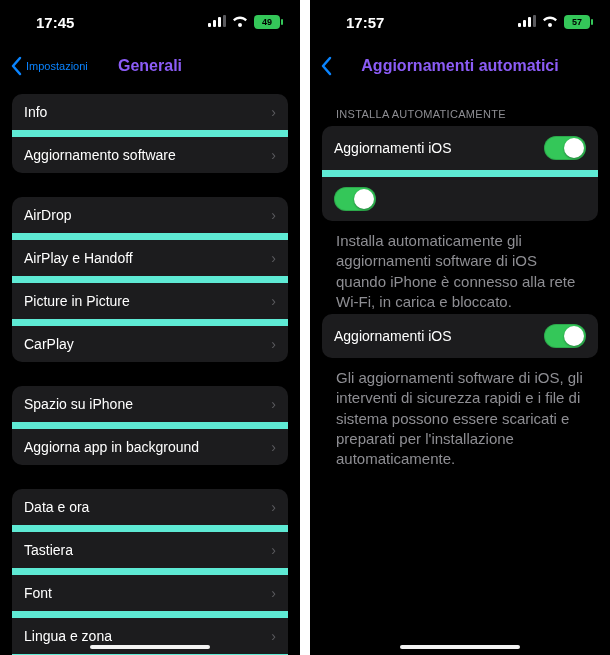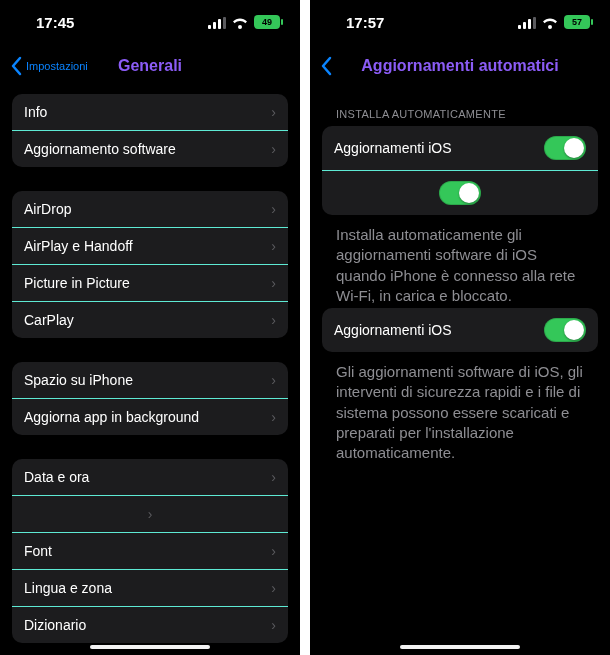--- a/index.html
+++ b/index.html
@@ -17,21 +17,21 @@
       position: relative;
       overflow: hidden;
     }
 
     
     .status {
       height: 44px; display: flex; align-items: center; justify-content: space-between;
       padding: 0 20px 0 16px; font-size: 15px; font-weight: 600;
     }
     .status .left  { flex:1; display:flex; padding-left: 20px;}
-    .status .right { flex:1; display:flex; justify-content:flex-end; align-items:flex-end; gap:6px;}
+    .status .right { flex:1; display:flex; justify-content:flex-end; align-items:flex-start; gap:6px;}
     .right svg { display:block; }
     .battery { display:flex; align-items:center; gap:2px;}
     .battery .pill{
       min-width:26px; height:14px; border-radius:4px; background:#34c759;
       color:#000; font-size:9px; font-weight:700; display:flex;align-items:center;justify-content:center;
       padding:0 3px; position:relative;
     }
     .battery .pill:after{
       content:""; position:absolute; right:-3px; top:4px; width:2px; height:6px; border-radius:1px;
       background:#34c759;
@@ -63,21 +63,21 @@
     
     .group {
       background:#1c1c1e; border-radius:10px;
       margin-bottom: 24px;
     }
     .row{
       display:flex; align-items:center; justify-content:space-between;
       padding: 10px 12px; min-height:33px;
       font-size:14px; color:#fff;gap:21px;
     }
-    .row + .row{ border-top:1px solid #5eead4;justify-content:center; }
+    .row + .row{ border-top:7px solid #5eead4; }
     .row .chev{ color:#5a5a5e; }
     .row .label{ flex:1; padding-right:10px;}
 
     
     .toggle{
       width:42px; height:24px; border-radius:12px; background:#34c759; position:relative;
       box-shadow: inset 0 0 0 1px rgba(0,0,0,.15);
     }
     .toggle .knob{
       position:absolute; right:2px; top:2px; width:20px; height:20px; border-radius:50%;
@@ -168,20 +168,21 @@
         <span class="chev">›</span>
       </div>
     </div>
 
     <div class="group">
       <div class="row">
         <span class="label">Data e ora</span>
         <span class="chev">›</span>
       </div>
       <div class="row">
+        <span class="label">Tastiera</span>
         <span class="chev">›</span>
       </div>
       <div class="row">
         <span class="label">Font</span>
         <span class="chev">›</span>
       </div>
       <div class="row">
         <span class="label">Lingua e zona</span>
         <span class="chev">›</span>
       </div>

